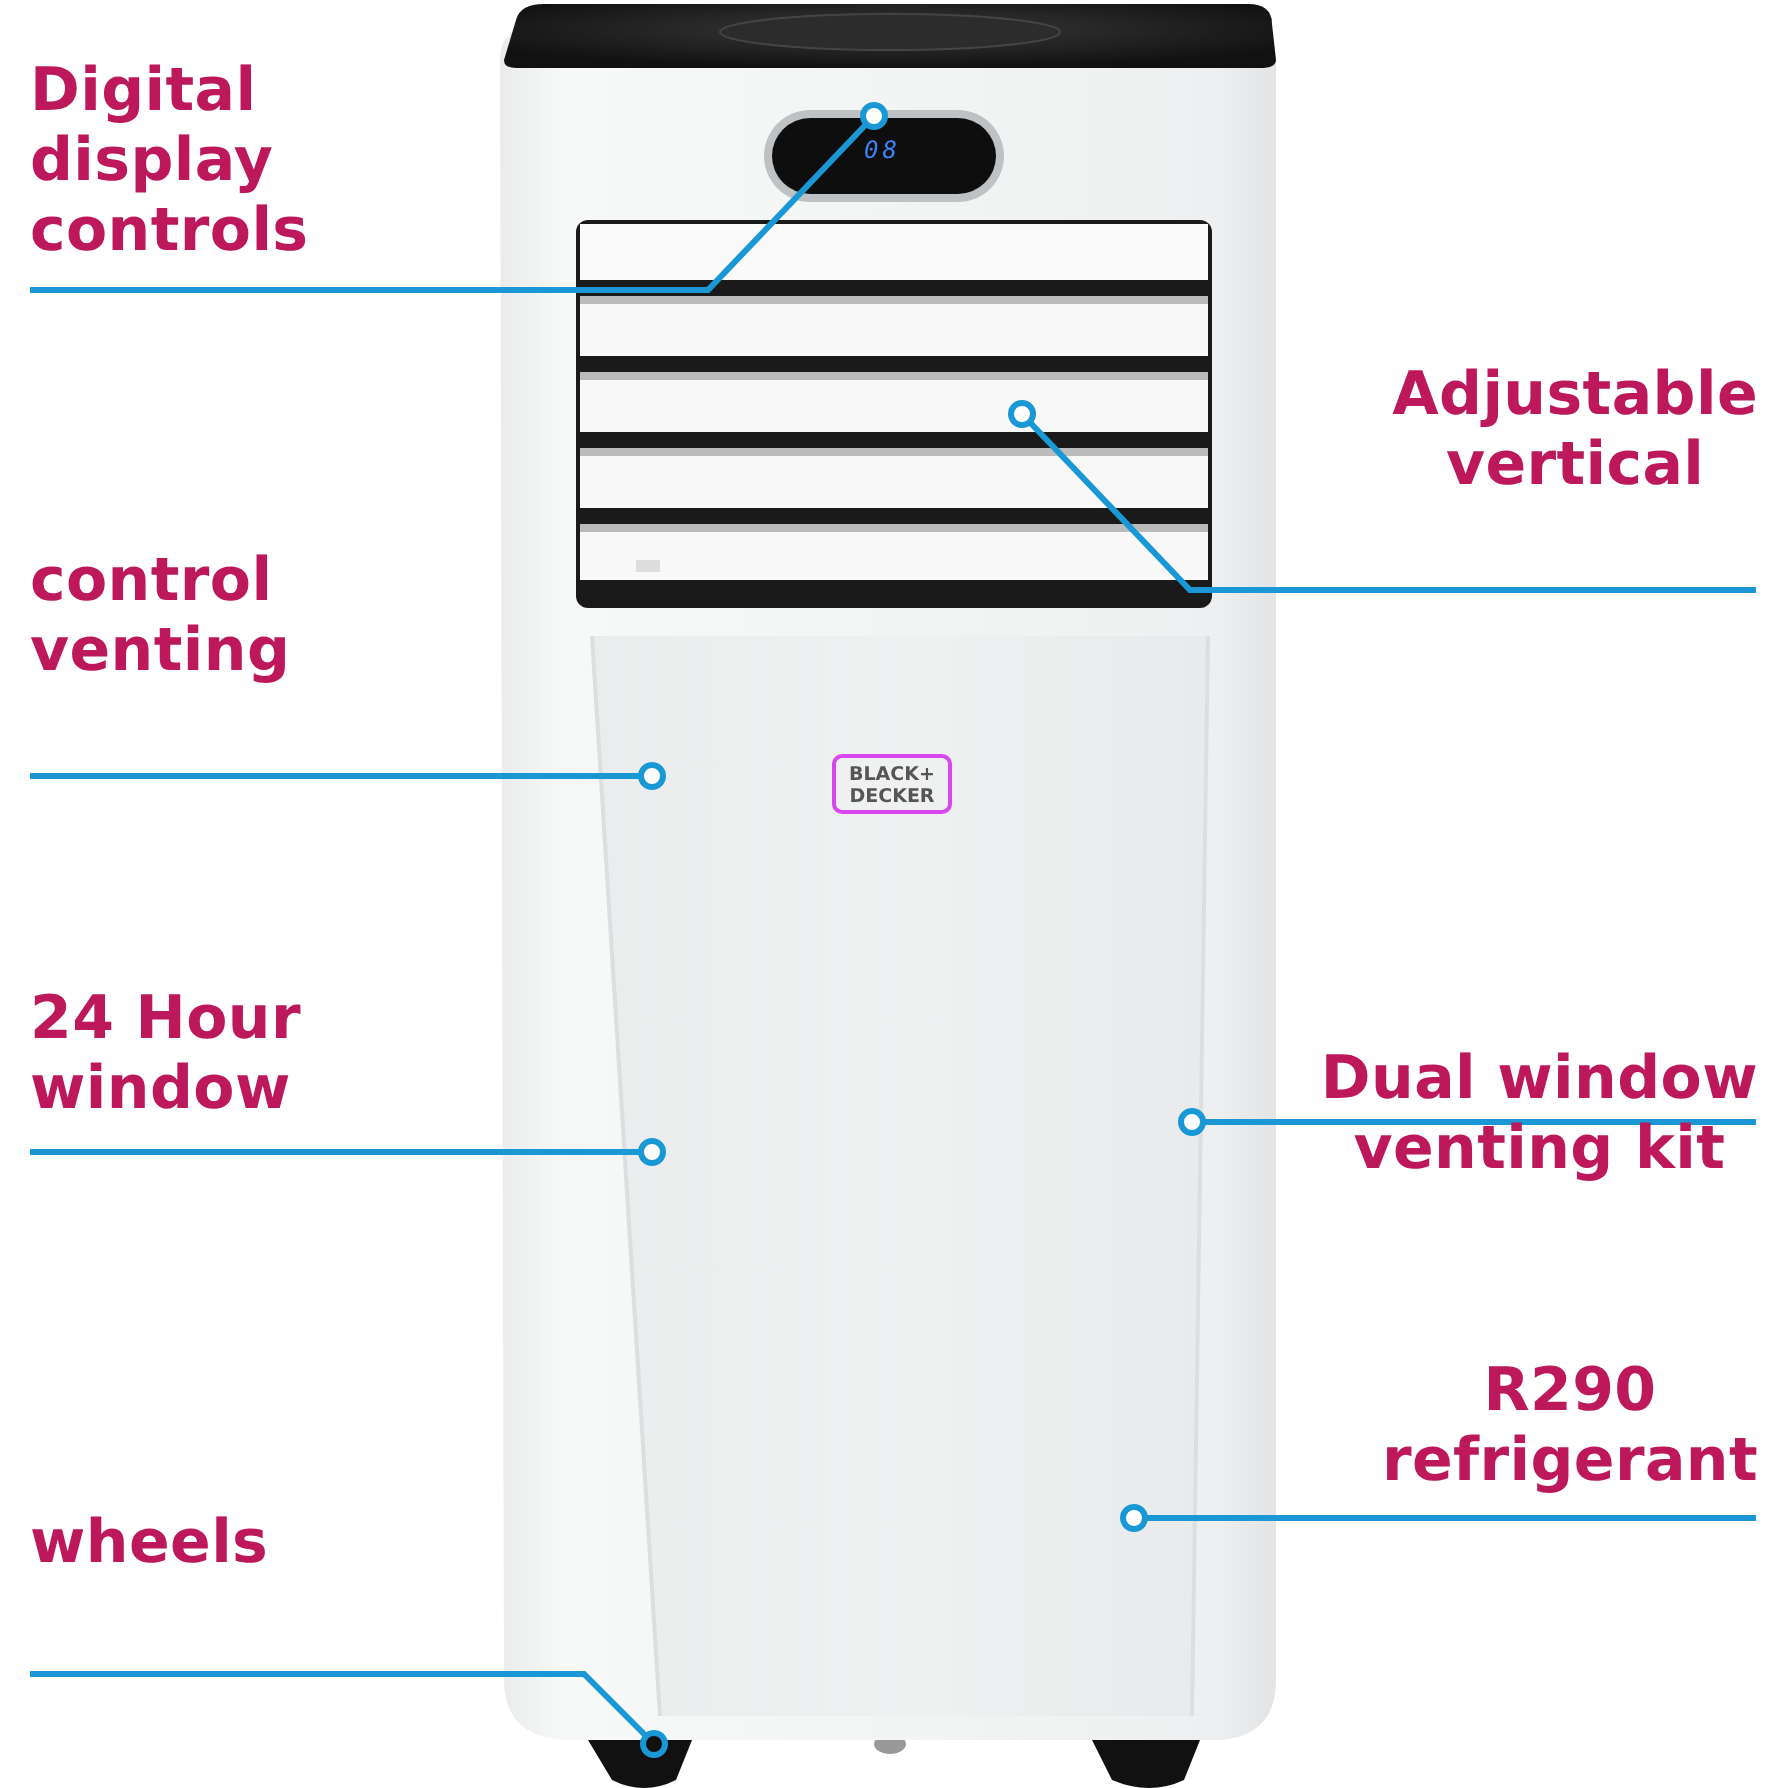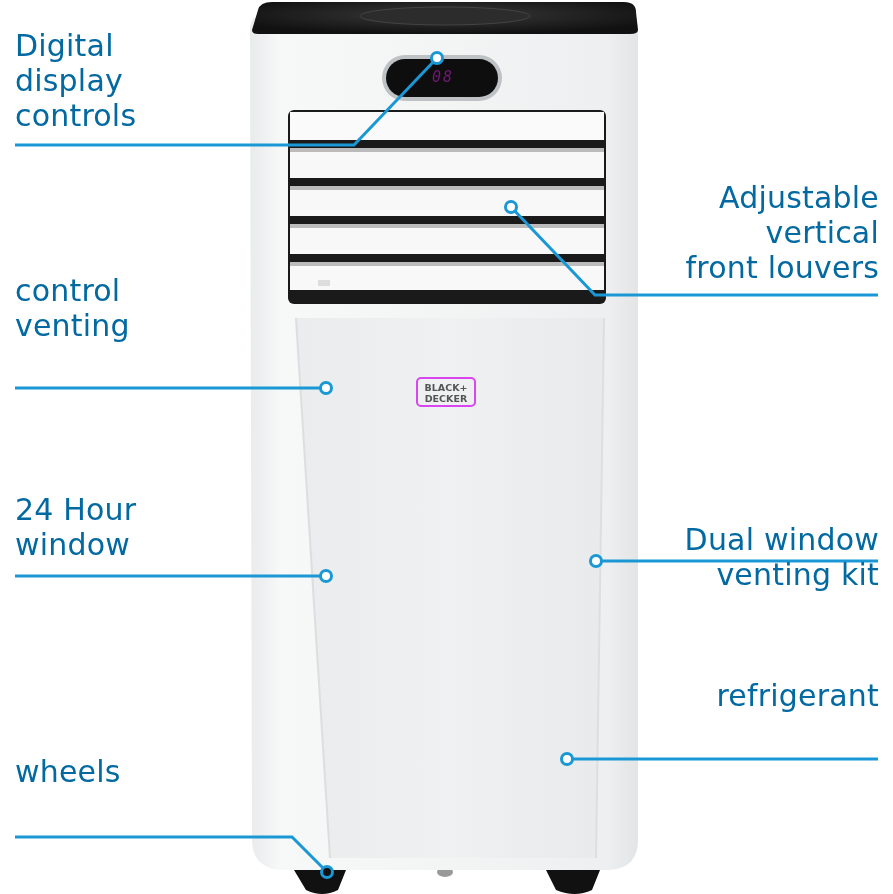--- a/index.html
+++ b/index.html
@@ -1,23 +1,23 @@
 <!DOCTYPE html>
 <html><head>
 <meta charset="utf-8">
 <style>
   html,body{margin:0;padding:0;background:#fff;}
   body{width:893px;height:894px;position:relative;overflow:hidden;font-family:"DejaVu Sans","Liberation Sans",sans-serif;}
   .stage{position:absolute;left:0;top:0;width:893px;height:894px;}
-  .label{position:absolute;font-weight:normal;font-size:30px;line-height:35px;color:#0369a1;letter-spacing:0.2px;}
+  .label{position:absolute;font-weight:bold;font-size:30px;line-height:35px;color:#be185d;letter-spacing:0.2px;}
   .label.left{left:15px;text-align:left;}
-  .label.right{right:14px;text-align:right;}
+  .label.right{right:14px;text-align:center;}
   .label span{display:block;white-space:nowrap;}
   svg{position:absolute;left:0;top:0;}
-  .display-text{position:absolute;font-family:"DejaVu Sans Mono","Liberation Mono",monospace;color:#701a75;font-size:15px;font-style:italic;letter-spacing:2px;}
+  .display-text{position:absolute;font-family:"DejaVu Sans Mono","Liberation Mono",monospace;color:#3b82f6;font-size:12px;font-style:italic;letter-spacing:2px;}
   .logo{position:absolute;left:416px;top:377px;width:60px;height:30px;border:2px solid #d946ef;border-radius:5px;box-sizing:border-box;color:#555;font-weight:bold;font-size:9.5px;line-height:11px;text-align:center;padding-top:3px;font-family:"DejaVu Sans","Liberation Sans",sans-serif;}
   .logo span{display:block;}
 </style>
 </head>
 <body>
 
 <div class="stage">
 
   <svg width="893" height="894" viewBox="0 0 893 894">
     <defs>
@@ -118,22 +118,22 @@
     <span>24 Hour</span>
     <span>window</span>
   </div>
   <div class="label left" style="top:754px;">
     <span>wheels</span>
   </div>
 
   <div class="label right" style="top:180px;">
     <span>Adjustable</span>
     <span>vertical</span>
-    <span>front louvers</span>
   </div>
   <div class="label right" style="top:478px;margin-top:44px;">
     <span>Dual window</span>
     <span>venting kit</span>
   </div>
   <div class="label right" style="top:678px;">
+    <span>R290</span>
     <span>refrigerant</span>
   </div>
 </div>
 
 </body></html>

